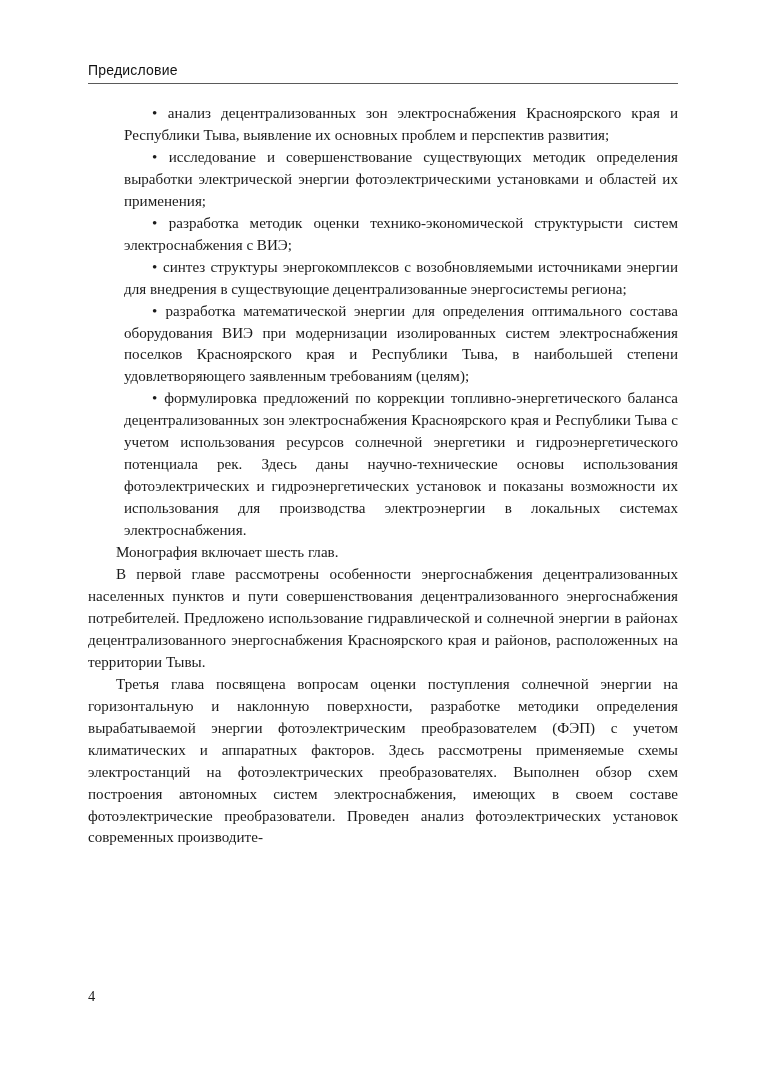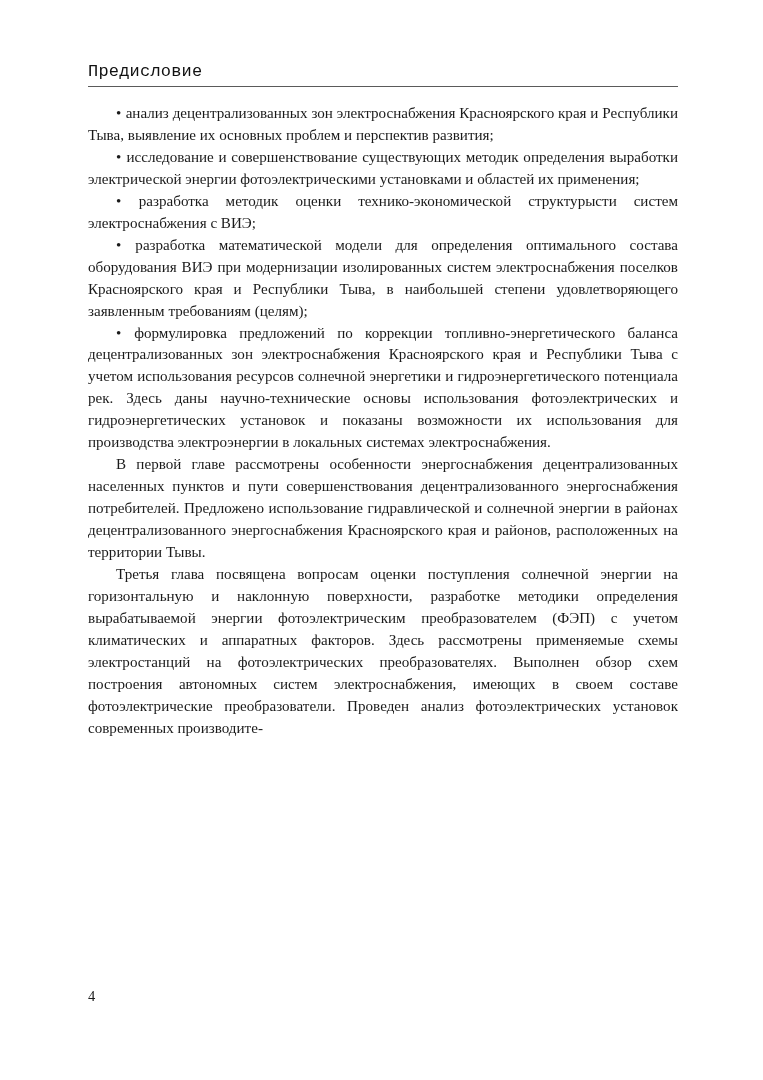--- a/index.html
+++ b/index.html
@@ -23,22 +23,22 @@
     height: 1080px;
     background: #ffffff;
   }
   .header {
     position: absolute;
     left: 88px;
     top: 62px;
     width: 590px;
   }
   .header-title {
-    font-family: Liberation Mono, monospace;
-    font-size: 17px;
+    font-family: Liberation Sans, sans-serif;
+    font-size: 14px;
     letter-spacing: 0.2px;
     color: #111;
     padding-bottom: 5px;
   }
   .header-rule {
     width: 100%;
     height: 1px;
     background: #5a5a5a;
   }
   .content {
@@ -51,20 +51,21 @@
     text-align: justify;
     text-justify: inter-word;
     hyphens: manual;
   }
   .content p {
     margin: 0;
     text-indent: 28px;
   }
   .content p.bullet {
     text-indent: 28px;
+    margin-left: 36px;
   }
   .bullet-mark {
     letter-spacing: 0.5px;
   }
   .footer {
     position: absolute;
     left: 88px;
     top: 988px;
     font-size: 14.5px;
     color: #1a1a1a;
@@ -90,31 +91,36 @@
     <p class="bullet">
       <span class="bullet-mark">•</span>
       <span>исследование и совершенствование существующих методик опре­деления выработки электрической энергии фотоэлектрическими установ­ками и областей их применения;</span>
     </p>
 
     <p class="bullet">
       <span class="bullet-mark">•</span>
       <span>разработка методик оценки технико-экономической структуры­сти систем электроснабжения с ВИЭ;</span>
     </p>
 
+    <p class="bullet">
+      <span class="bullet-mark">•</span>
+      <span>синтез структуры энергокомплексов с возобновляемыми источни­ками энергии для внедрения в существующие децентрализованные энерго­системы региона;</span>
+    </p>
 
     <p class="bullet">
       <span class="bullet-mark">•</span>
-      <span>разработка математической модели для определения оптимального состава оборудования ВИЭ при модернизации изолированных систем элек­троснабжения поселков Красноярского края и Республики Тыва, в наи­большей степени удовлетворяющего заявленным требованиям (целям);</span>
+      <span>разработка математической энергии для определения оптимального состава оборудования ВИЭ при модернизации изолированных систем элек­троснабжения поселков Красноярского края и Республики Тыва, в наи­большей степени удовлетворяющего заявленным требованиям (целям);</span>
     </p>
 
     <p class="bullet">
       <span class="bullet-mark">•</span>
       <span>формулировка предложений по коррекции топливно-энергетического баланса децентрализованных зон электроснабжения Красноярского края и Республики Тыва с учетом использования ресурсов солнечной энергетики и гидроэнергетического потенциала рек. Здесь даны научно-технические основы использования фотоэлектрических и гидроэнергетических устано­вок и показаны возможности их использования для производства электро­энергии в локальных системах электроснабжения.</span>
     </p>
 
+    <p>Монография включает шесть глав.</p>
     <p>В первой главе рассмотрены особенности энергоснабжения децен­трализованных населенных пунктов и пути совершенствования децентра­лизованного энергоснабжения потребителей. Предложено использование гидравлической и солнечной энергии в районах децентрализованного энергоснабжения Красноярского края и районов, расположенных на терри­тории Тывы.</p>
     <p>Третья глава посвящена вопросам оценки поступления солнечной энергии на горизонтальную и наклонную поверхности, разработке методики определения вырабатываемой энергии фотоэлектрическим преобразовате­лем (ФЭП) с учетом климатических и аппаратных факторов. Здесь рассмот­рены применяемые схемы электростанций на фотоэлектрических преобра­зователях. Выполнен обзор схем построения автономных систем электро­снабжения, имеющих в своем составе фотоэлектрические преобразователи. Проведен анализ фотоэлектрических установок современных производите-</p>
 
   </div>
 
   <div class="footer">4</div>
 
 </div>
 
 </body></html>

